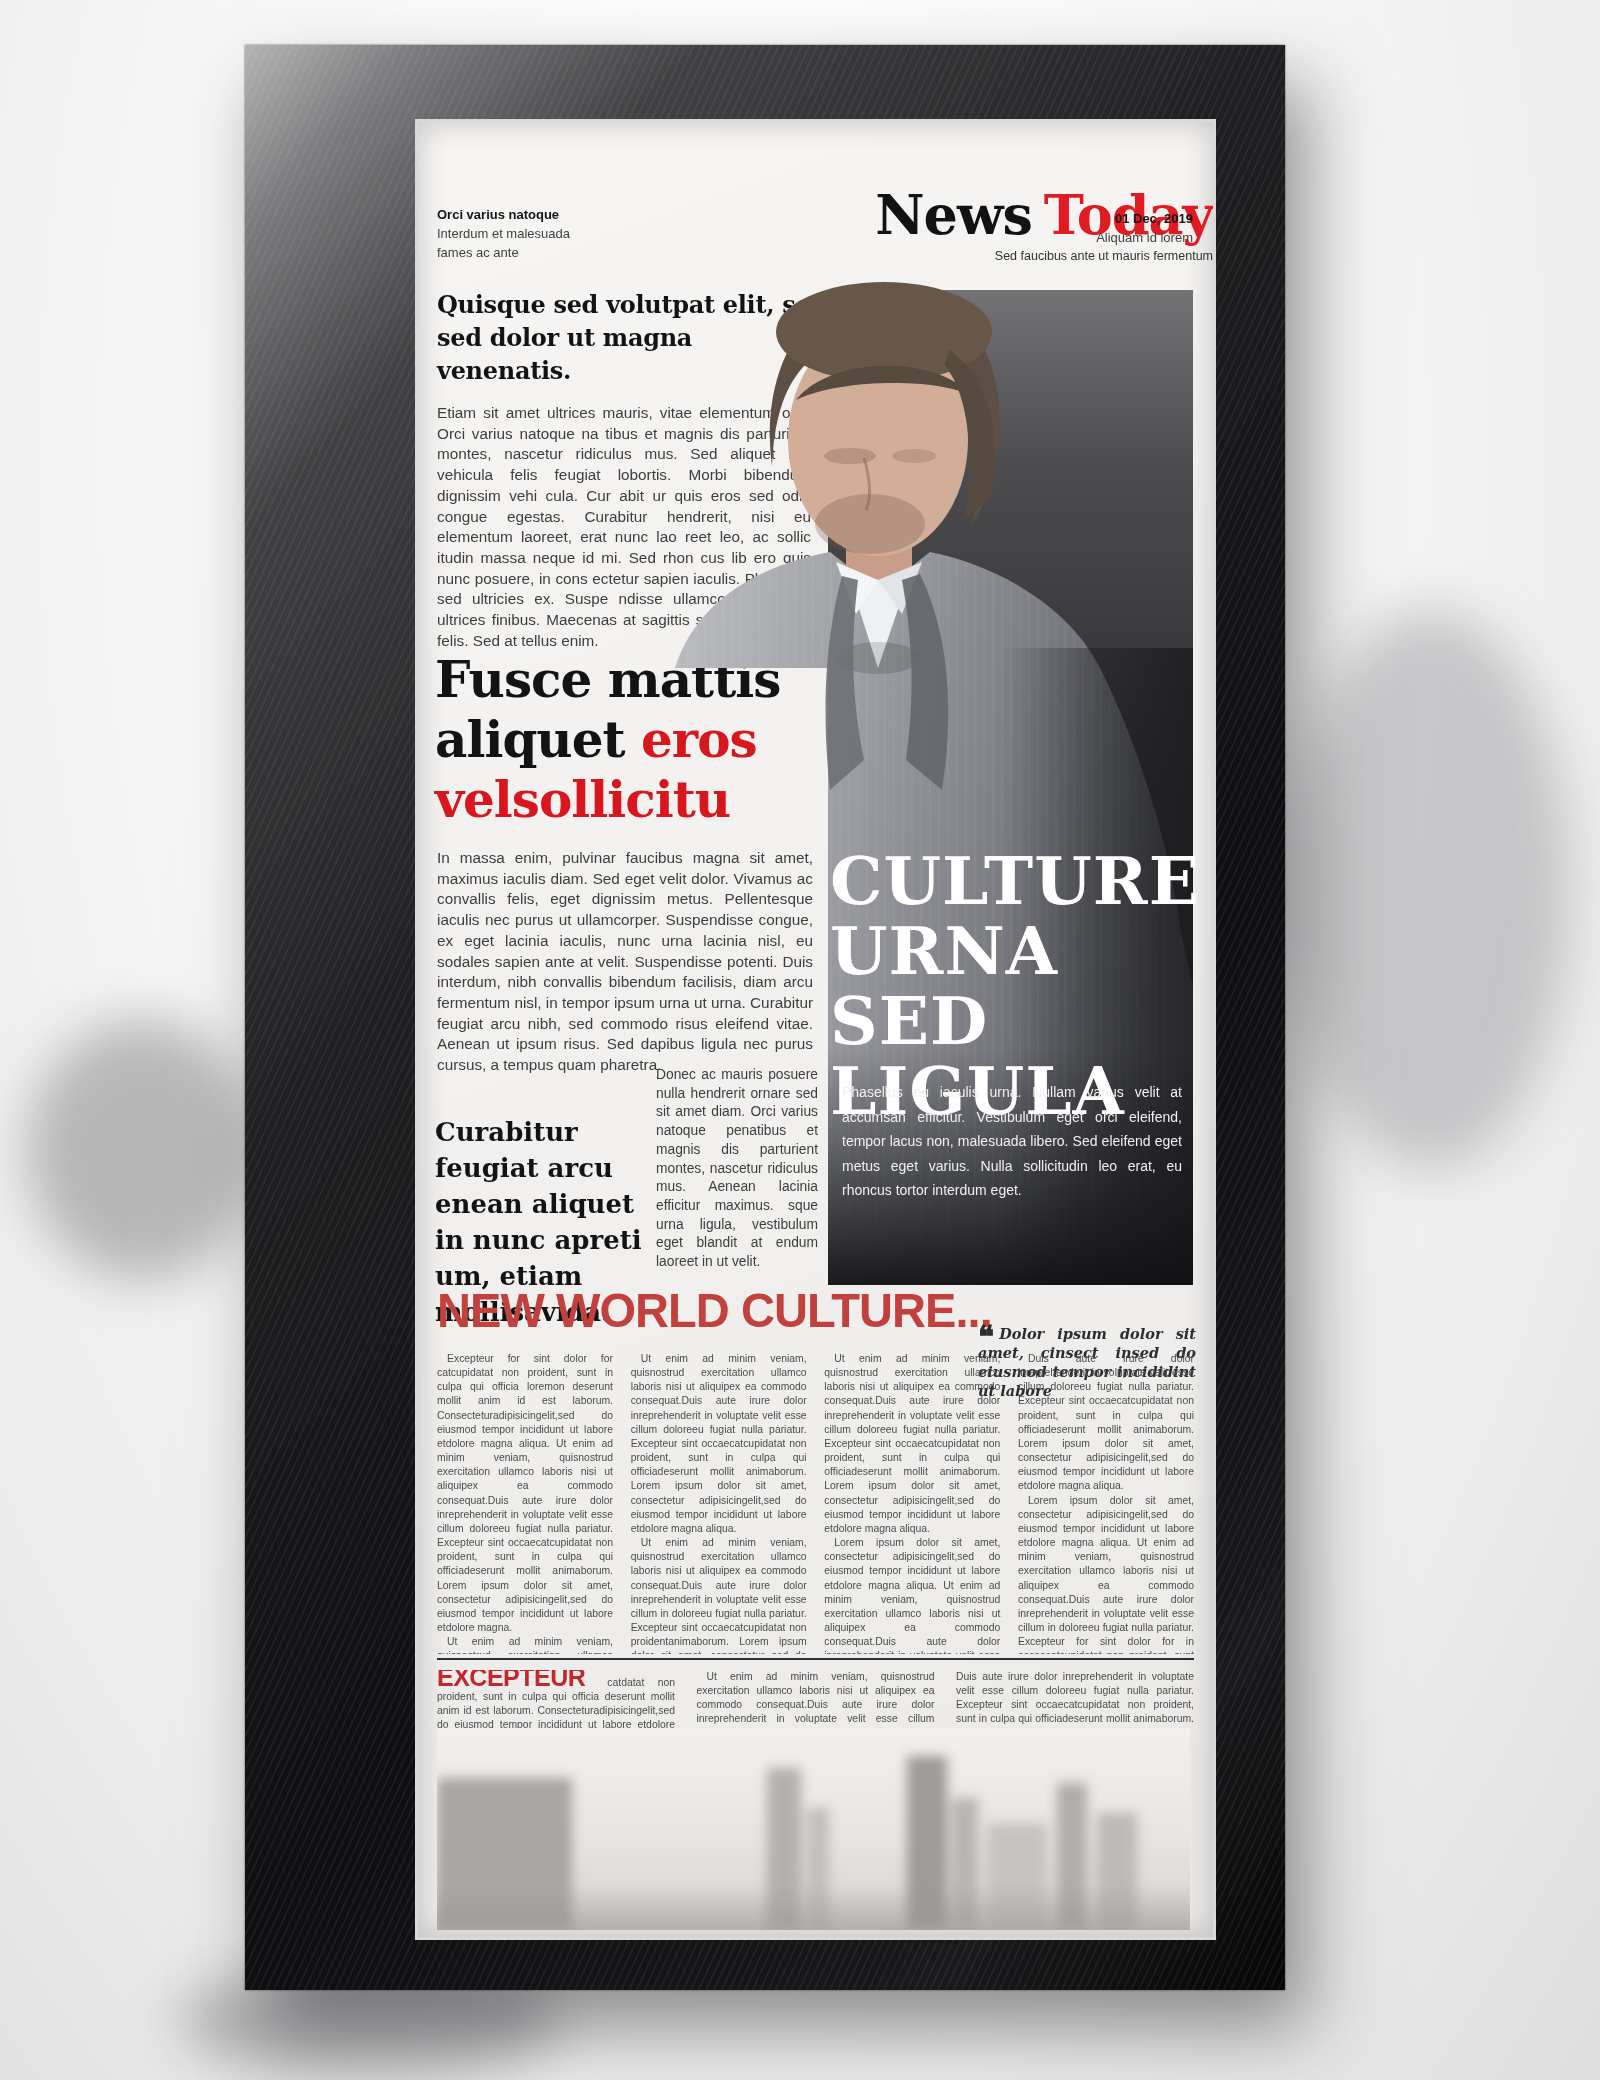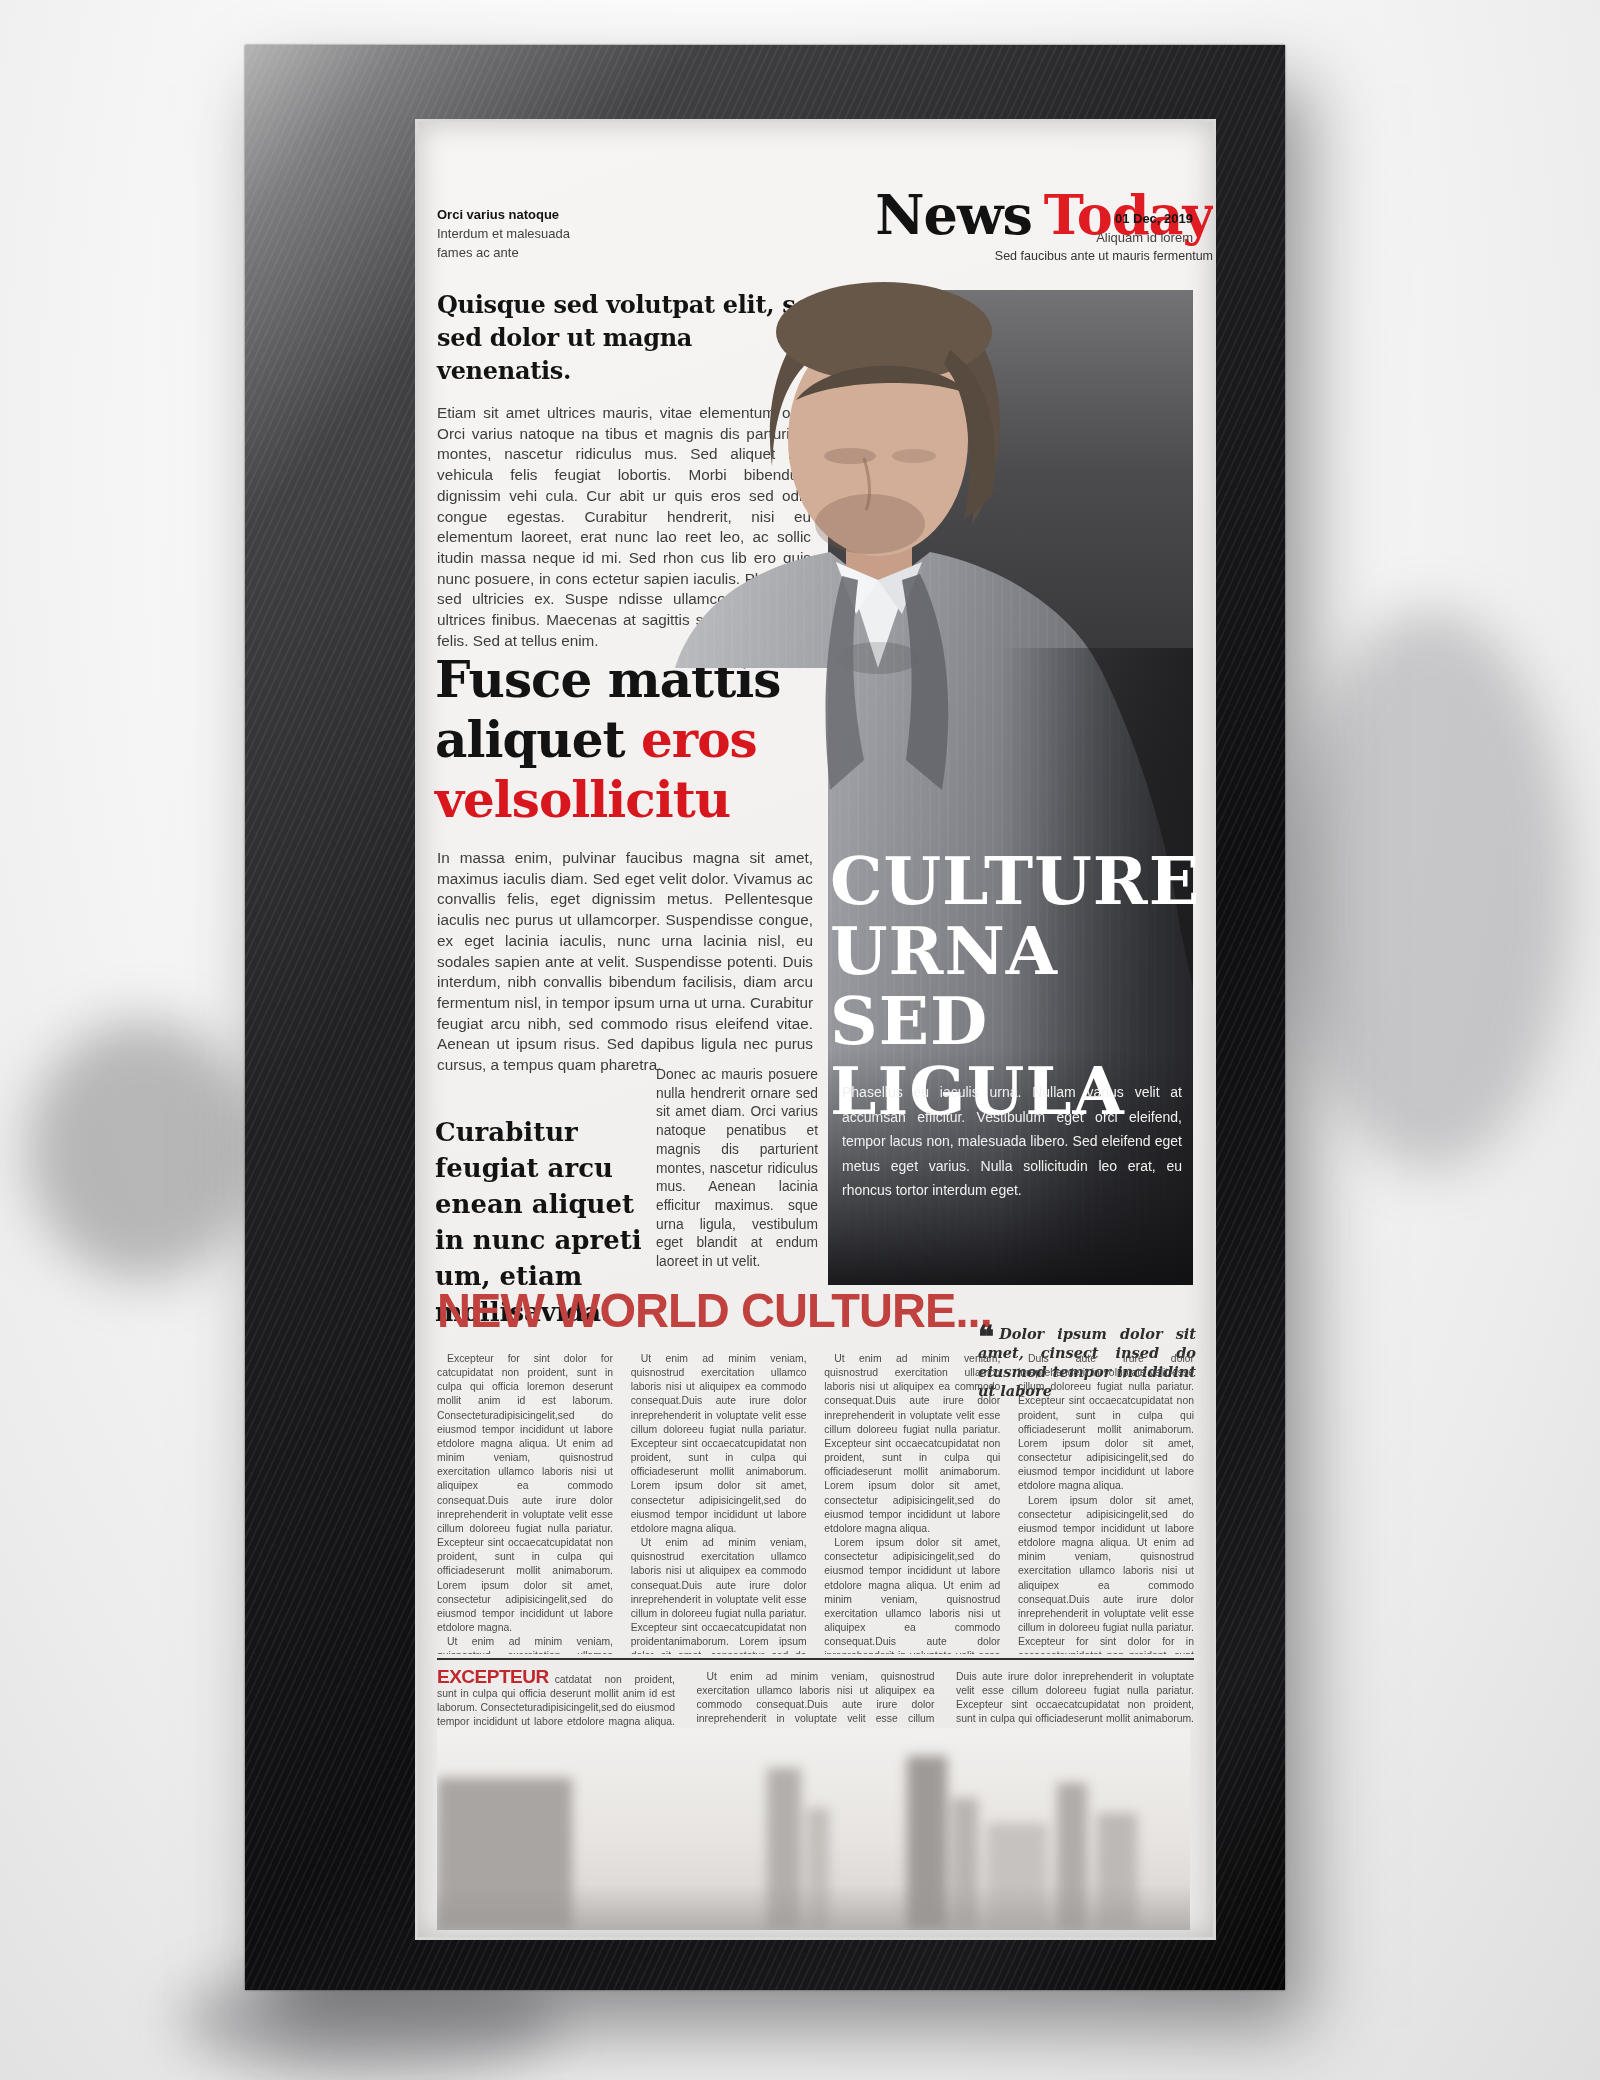--- a/index.html
+++ b/index.html
@@ -68,21 +68,21 @@
   .col{width:176px;font-size:10.4px;line-height:14.15px;color:#4b4b4b;text-align:justify;}
   .col p{margin:0;text-indent:10px;}
   .rule{position:absolute;left:19px;top:1536px;width:757px;height:2px;background:#2e2e2e;}
 
   
   .exc{position:absolute;left:19px;top:1548px;width:757px;height:58px;overflow:hidden;
     display:flex;justify-content:space-between;}
   .exc .ecol{width:238px;font-size:10.4px;line-height:14.15px;color:#4b4b4b;text-align:justify;}
   .exc .ecol p{margin:0;}
   .exc .indent p{text-indent:10px;}
-  .runin{font-weight:800;font-size:19px;line-height:14px;color:#c1282e;letter-spacing:-.5px;margin-right:6px;}
+  .runin{font-weight:800;font-size:25px;line-height:14px;color:#c1282e;letter-spacing:-.5px;margin-right:22px;}
 
   
   .cityimg{position:absolute;left:19px;top:1606px;width:753px;height:202px;overflow:hidden;
     background:linear-gradient(180deg,#f2f0ee 0%,#e7e4e1 55%,#d6d2cf 100%);}
   .skyline{position:absolute;inset:0;filter:blur(6px);}
   .skyline div{position:absolute;}
   .cityimg .fade{position:absolute;left:0;bottom:0;width:100%;height:46px;
     background:linear-gradient(180deg,rgba(150,146,143,0) 0%,rgba(150,146,143,.55) 100%);}
   .quotebox{position:absolute;left:582px;top:1610px;width:190px;height:90px;background:#8b8687;
     padding:9px 12px;box-sizing:border-box;

